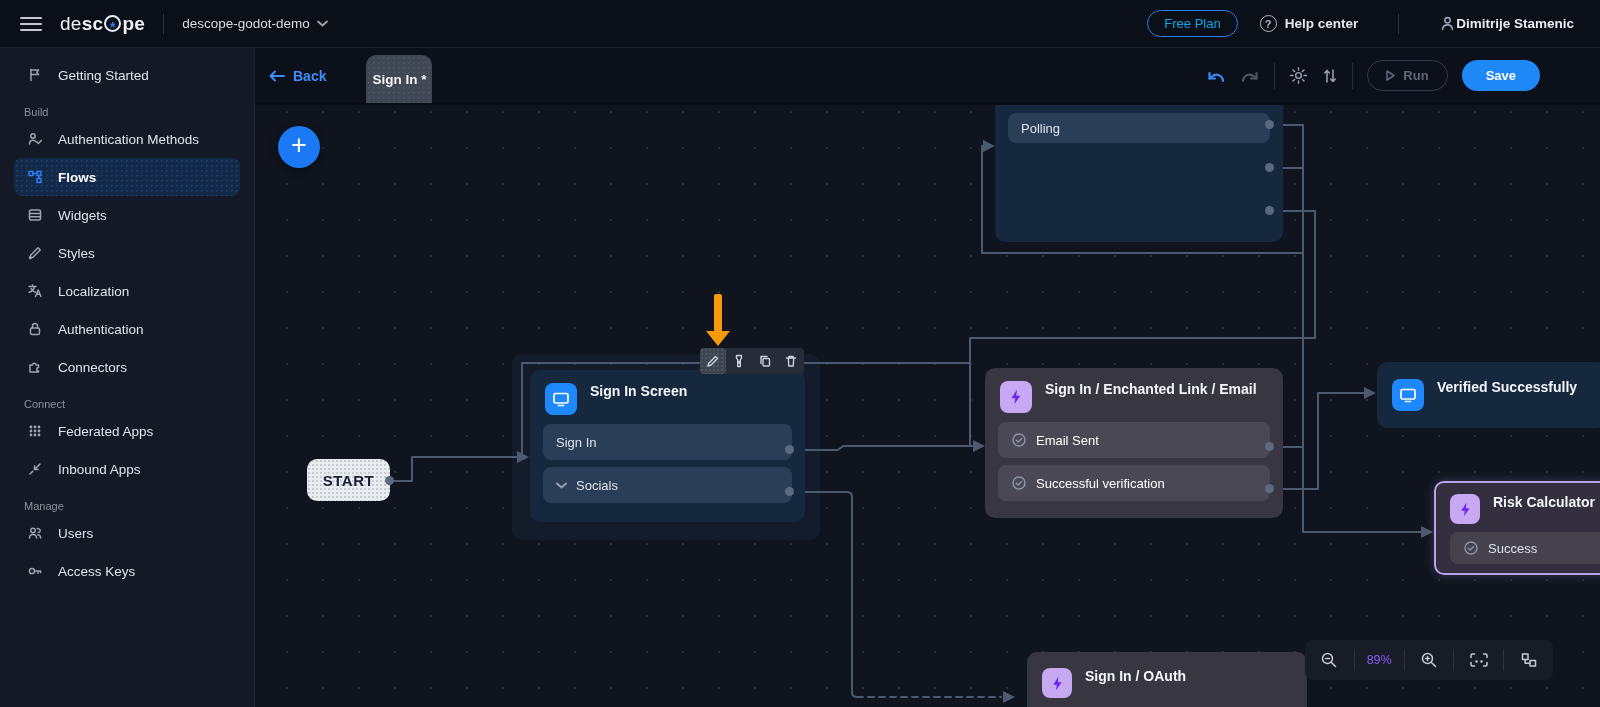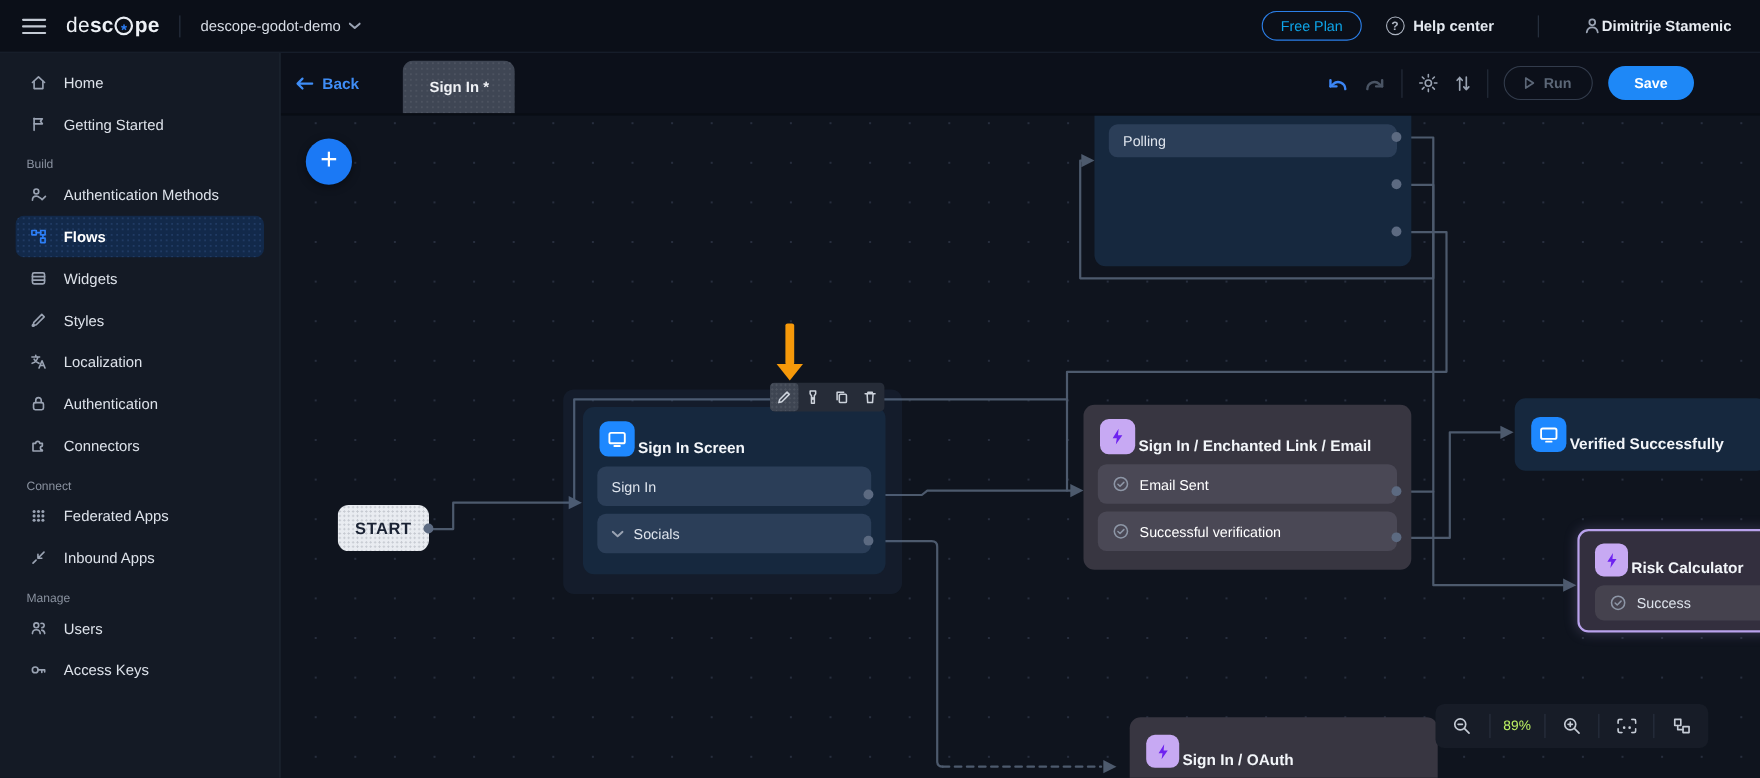--- a/index.html
+++ b/index.html
@@ -48,21 +48,21 @@
   
   .canvas { position:absolute; left:255px; top:48px; width:1345px; height:659px;
             background-color:#0f141e;
             background-image:radial-gradient(circle, #272e3e 1.2px, transparent 1.2px);
             background-size:36px 36px; background-position:14px 10px; overflow:hidden; }
 
   .tabstrip { position:absolute; left:0; top:0; right:0; height:57px; background:#0c101a;
               border-bottom:2px solid #090d14; z-index:10; display:flex; align-items:center; }
   .back { display:flex; align-items:center; gap:8px; color:#3f8df6; font-size:14px; font-weight:700;
           margin-left:14px; cursor:pointer;justify-content:center; }
-  .flow-tab { align-self:flex-end; height:48px; margin-left:40px; padding:0 24px;
+  .flow-tab { align-self:flex-end; height:48px; margin-left:40px; padding:0 6px;
               background:#3f4654;
               background-image:radial-gradient(rgba(255,255,255,.07) 1px, transparent 1px);
               background-size:5px 5px;
               border-radius:10px 10px 0 0; color:#f0f2f6; font-size:13.5px; font-weight:700;
               display:flex; align-items:center; cursor:pointer; }
   .strip-right { margin-left:auto; display:flex; align-items:center; gap:14px; padding-right:60px; }
   .icon-btn { background:none; border:none; cursor:pointer; display:flex; align-items:center; }
   .strip-div { width:1px; height:26px; background:#262e3c; }
   .run-btn { display:flex; align-items:center; gap:8px; border:1px solid #333c4c; border-radius:999px;
              padding:7px 18px; color:#5c6777; font-size:13px; font-weight:700;
@@ -74,21 +74,21 @@
   .edges path { stroke:#4d5a6d; stroke-width:2; fill:none; stroke-linecap:round; stroke-linejoin:round; }
   .edges path.dashed { stroke-dasharray:6 5; }
   .edges polygon { fill:#4d5a6d; }
 
   .halo { position:absolute; left:257px; top:306px; width:308px; height:186px;
           background:rgba(70,110,170,.10); border-radius:10px; z-index:2; }
 
   .node { position:absolute; border-radius:10px; z-index:5; }
   .node-blue { background:#16283e; }
   .node-purple { background:#383641; }
-  .node-head { display:flex; align-items:flex-end; gap:3px; padding:13px 15px 9px 15px; }
+  .node-head { display:flex; align-items:flex-start; gap:13px; padding:13px 15px 9px 15px; }
   .node-title { color:#f2f5f9; font-size:14px; font-weight:700; }
   .nicon { width:32px; height:32px; border-radius:8px; display:flex; align-items:center; justify-content:center; }
   .nicon.blue { background:#1e88ff; }
   .nicon.purple { background:#c7a9f3; }
   .nrow { position:relative; margin:0 13px 7px 13px; height:36px; border-radius:8px;
           display:flex; align-items:center; gap:9px; padding:0 13px;
           color:#dde3ec; font-size:13px; cursor:pointer; }
   .node-blue .nrow { background:#2b3e58; }
   .node-purple .nrow { background:#4a4855; color:#ffffff; }
 
@@ -119,21 +119,21 @@
               background:#1b79f5; color:#fff; font-size:27px; font-weight:400; border:none;
               display:flex; align-items:center; justify-content:center; z-index:9; cursor:pointer;
               box-shadow:0 2px 8px rgba(0,0,0,.4); padding-bottom:3px; }
 
   .risk { border:2px solid #b9a2ec; background:#332f3e; box-shadow:0 0 12px rgba(185,162,236,.25); }
 
   .zoombar { position:absolute; left:1050px; top:592px; width:248px; height:40px; background:#171c27;
              border-radius:8px; display:flex; align-items:center; z-index:9; }
   .zb-cell { flex:1; height:100%; display:flex; align-items:center; justify-content:center; cursor:pointer; }
   .zb-div { width:1px; height:22px; background:#2a3140; }
-  .zoom-level { color:#bef264; font-size:12.5px; }
+  .zoom-level { color:#8b5cf6; font-size:12.5px; }
   svg.zic { stroke:#c6ccd6; fill:none; stroke-width:1.5; stroke-linecap:round; stroke-linejoin:round; }
 
   .chev { stroke:#9aa3b3; fill:none; stroke-width:1.8; stroke-linecap:round; stroke-linejoin:round; }
 </style>
 </head>
 <body>
 
 <header class="topbar">
   <div class="hamburger">
       <span></span>
@@ -166,29 +166,20 @@
       <svg class="sic" width="17" height="17" viewBox="0 0 16 16">
           <circle cx="8" cy="5" r="2.5"></circle>
           <path d="M3.3 13.6c.4-3 2.4-4.3 4.7-4.3s4.3 1.3 4.7 4.3"></path>
         </svg>
       <span>Dimitrije Stamenic</span>
     </div>
   </div>
 </header>
 
 <nav class="sidebar">
-  <div class="side-item">
-    <span class="ic">
-        <svg class="sic" width="16" height="16" viewBox="0 0 16 16">
-          <path d="M2.5 8 8 2.8 13.5 8"></path>
-          <path d="M4 7v6.5h8V7"></path>
-        </svg>
-      </span>
-    <span>Home</span>
-  </div>
   <div class="side-item">
     <span class="ic">
         <svg class="sic" width="16" height="16" viewBox="0 0 16 16">
           <path d="M4 2.5v11"></path>
           <path d="M4 3h7.5L9.8 5.3 11.5 7.6H4"></path>
         </svg>
       </span>
     <span>Getting Started</span>
   </div>
 

